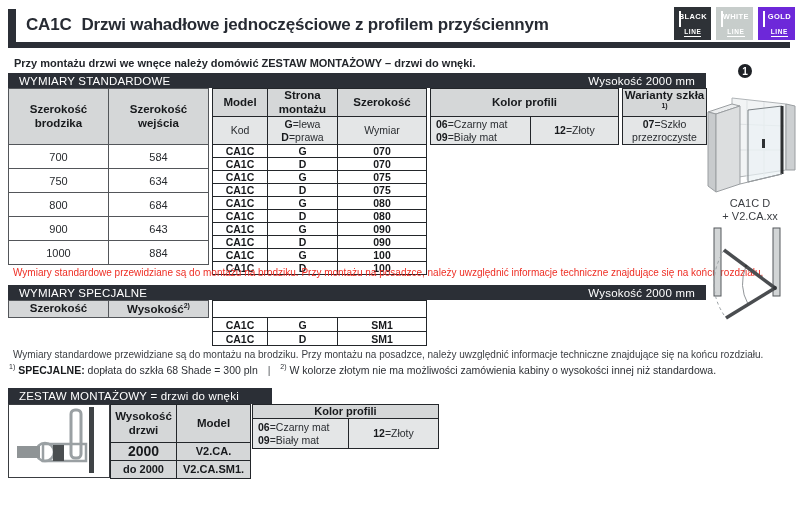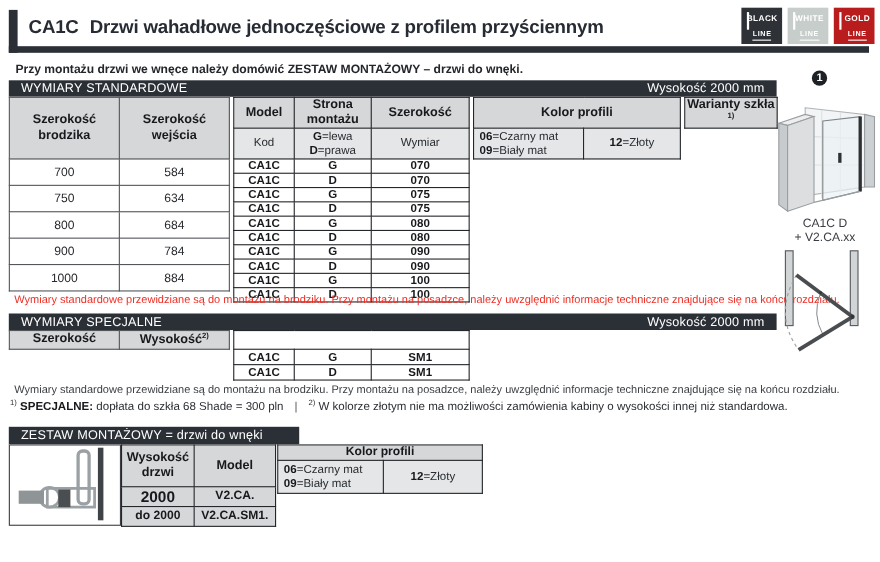--- a/index.html
+++ b/index.html
@@ -60,21 +60,21 @@
 
   <div class="badges">
     <div class="badge" style="background:#2e3237">
       <div class="lbar"></div>
       <div class="txt"><div class="l1">BLACK</div><span class="l2">LINE</span></div>
     </div>
     <div class="badge" style="background:#c7cdcb">
       <div class="lbar"></div>
       <div class="txt"><div class="l1">WHITE</div><span class="l2">LINE</span></div>
     </div>
-    <div class="badge" style="background:#b91c1c">
+    <div class="badge" style="background:#6d28d9">
       <div class="lbar"></div>
       <div class="txt"><div class="l1">GOLD</div><span class="l2">LINE</span></div>
     </div>
   </div>
 
   <div class="intro">Przy montażu drzwi we wnęce należy domówić ZESTAW MONTAŻOWY – drzwi do wnęki.</div>
 
   <div class="darkbar" style="left:8px;top:73px;width:698px">
     <span>WYMIARY STANDARDOWE</span>
     <span>Wysokość 2000 mm</span>
@@ -93,21 +93,21 @@
     <tr>
           <td class="aval" style="height:24px">750</td>
           <td class="aval">634</td>
         </tr>
     <tr>
           <td class="aval" style="height:24px">800</td>
           <td class="aval">684</td>
         </tr>
     <tr>
           <td class="aval" style="height:24px">900</td>
-          <td class="aval">784</td>
+          <td class="aval">643</td>
         </tr>
     <tr>
           <td class="aval" style="height:24px">1000</td>
           <td class="aval">884</td>
         </tr>
   </tbody>
     </table>
 
   <table class="tbl bold" style="left:212px;top:88px">
     <tbody>
@@ -189,20 +189,23 @@
       </td>
       <td class="sub" style="width:88px"><b>12</b><span>=Złoty</span></td>
     </tr>
   </tbody>
     </table>
 
   <table class="tbl bold" style="left:622px;top:88px">
     <tbody>
         <tr>
           <th class="hdr" style="width:84px;height:28px"><span>Warianty szkła</span> <sup class="fn">1)</sup></th>
+        </tr>
+    <tr>
+          <td class="sub" style="height:28px"><b>07</b><span>=Szkło przezroczyste</span></td>
         </tr>
   </tbody>
     </table>
 
   <div class="note-red">Wymiary standardowe przewidziane są do montażu na brodziku. Przy montażu na posadzce, należy uwzględnić informacje techniczne znajdujące się na końcu rozdziału.</div>
 
   <div class="darkbar" style="left:8px;top:285px;width:698px">
     <span>WYMIARY SPECJALNE</span>
     <span>Wysokość 2000 mm</span>
   </div>

